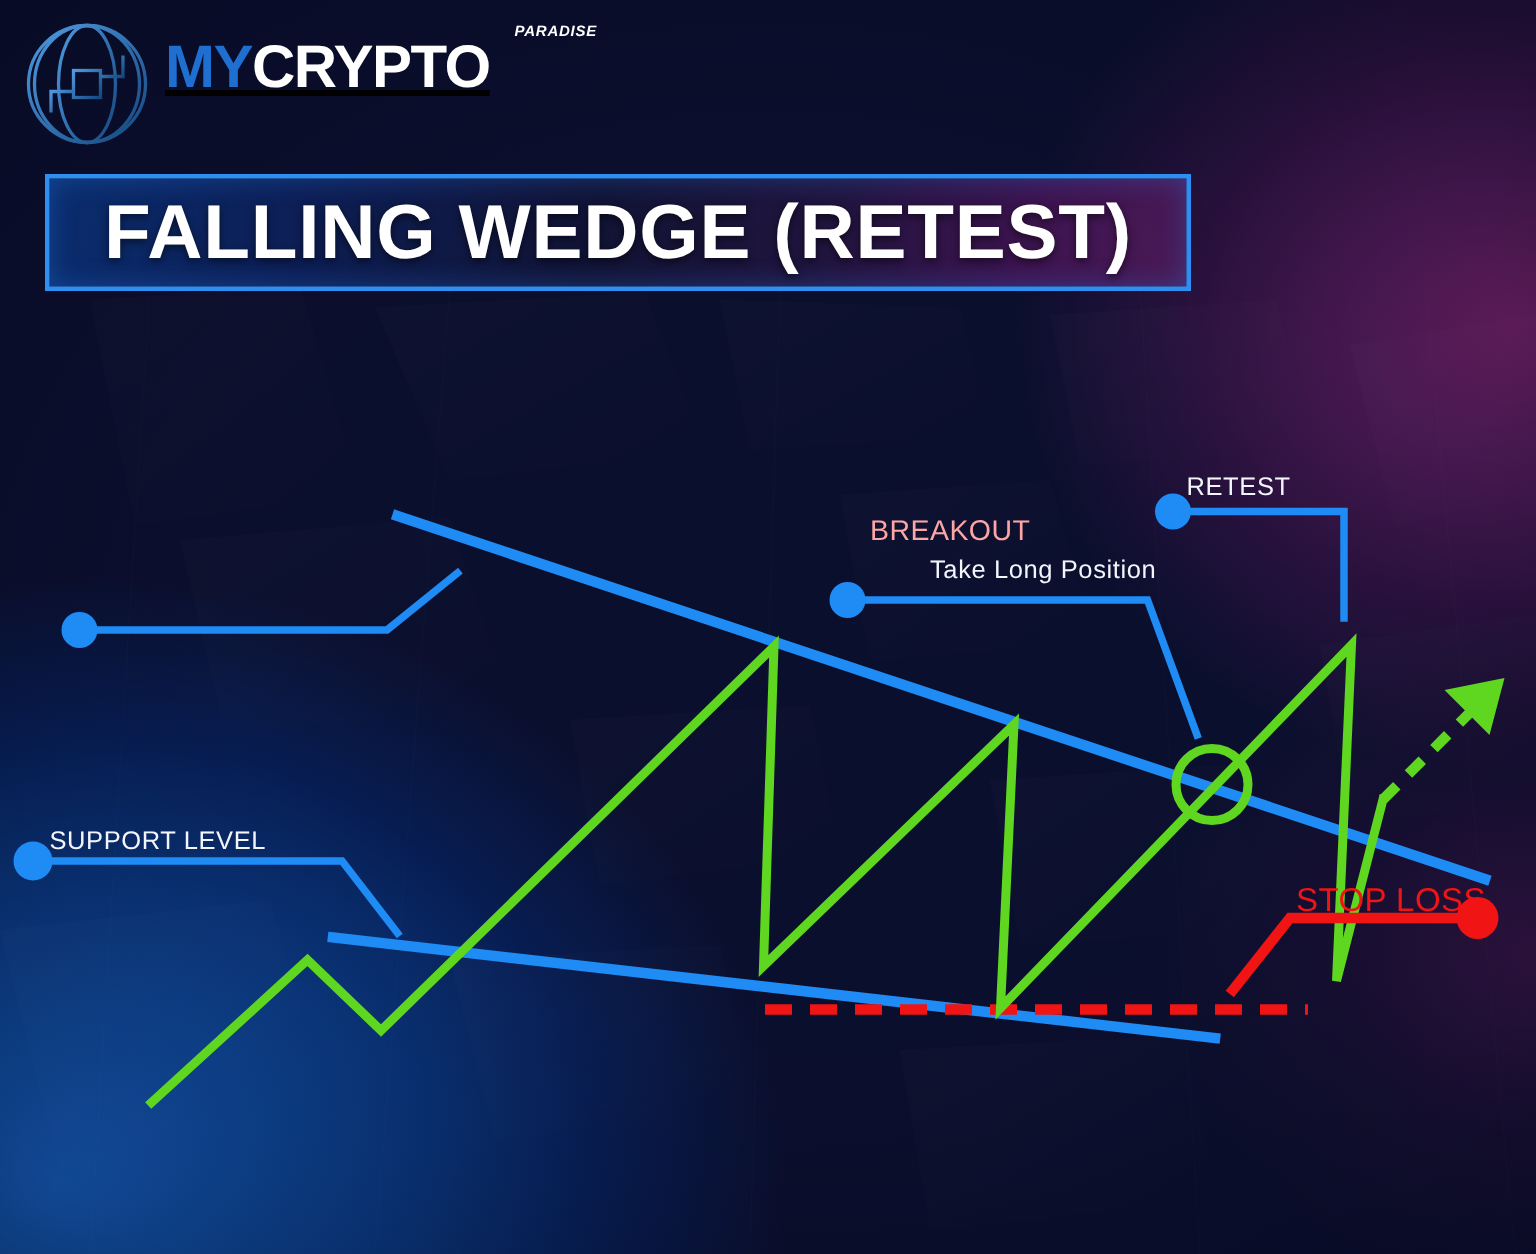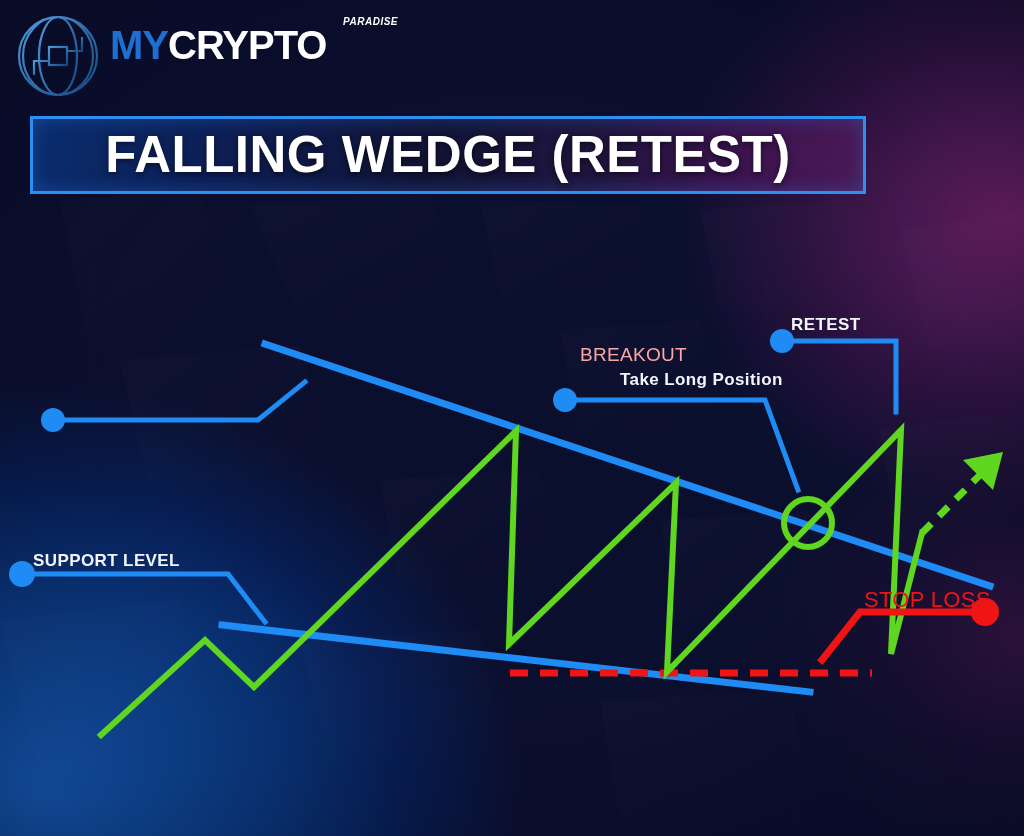--- a/index.html
+++ b/index.html
@@ -15,42 +15,42 @@
   .glow-purple2{background:radial-gradient(ellipse 330px 300px at 1024px 640px,
               rgba(86,25,86,.55) 0%, rgba(45,16,60,.35) 40%, rgba(12,10,42,0) 75%);}
   .vignette{background:radial-gradient(ellipse 900px 700px at 512px 420px,
               rgba(0,0,0,0) 40%, rgba(3,4,20,.45) 100%);}
   .facets{opacity:.55;}
   
   #logo{position:absolute;left:14px;top:8px;width:380px;height:96px;}
   #logo-globe{position:absolute;left:2px;top:6px;width:84px;height:84px;}
   #logo-text{position:absolute;left:96px;top:16px;width:290px;}
   .brand-line{font-weight:bold;font-size:40px;letter-spacing:-1px;line-height:42px;
-              white-space:nowrap;}
+              white-space:nowrap;text-decoration:underline;}
   .brand-my{color:#1f6fd0;}
   .brand-crypto{color:#ffffff;}
   .brand-paradise{position:absolute;right:2px;top:-8px;color:#ffffff;
               font-size:10px;font-weight:bold;font-style:italic;letter-spacing:.5px;}
   .brand-tag{color:#dfe8f5;font-size:13px;letter-spacing:5.2px;margin-top:2px;
              white-space:nowrap;text-align:center;width:276px;}
   
-  #title-banner{position:absolute;left:30px;top:116px;width:836px;height:78px;
+  #title-banner{position:absolute;left:30px;top:116px;width:764px;height:78px;
      border:3px solid #2f8ff0;box-sizing:border-box;
      background:linear-gradient(105deg,#0a2d6e 0%,#0d1f56 22%,#121436 48%,#21153f 68%,#3d1450 85%,#4a1a55 100%);
      box-shadow:0 0 18px rgba(40,120,230,.35) inset;
      display:flex;align-items:center;justify-content:center;}
   #title-text{color:#ffffff;font-size:51px;font-weight:bold;letter-spacing:.5px;
      line-height:52px;white-space:nowrap;
      text-shadow:0 2px 6px rgba(0,0,0,.55);
      transform:scaleX(1.0);}
   
   #chart{position:absolute;left:0;top:0;width:1024px;height:836px;}
   
   .anno{position:absolute;white-space:nowrap;}
-  .anno-white{color:#f2f5fb;font-size:17px;letter-spacing:.4px;font-weight:bold;}
+  .anno-white{color:#f2f5fb;font-size:17px;letter-spacing:.4px;}
   .anno-green{color:#fca5a5;font-size:19px;letter-spacing:.3px;}
   .anno-red{color:#f01414;font-size:22px;letter-spacing:.3px;}
   #lbl-resistance{left:73px;top:398px;}
   #lbl-support{left:33px;top:551px;}
   #lbl-breakout{left:580px;top:344px;}
   #lbl-takelong{left:580px;top:370px;font-size:17px;margin-left:40px;}
   #lbl-retest{left:791px;top:315px;}
   #lbl-stoploss{left:864px;top:587px;}
 </style>
 </head>

